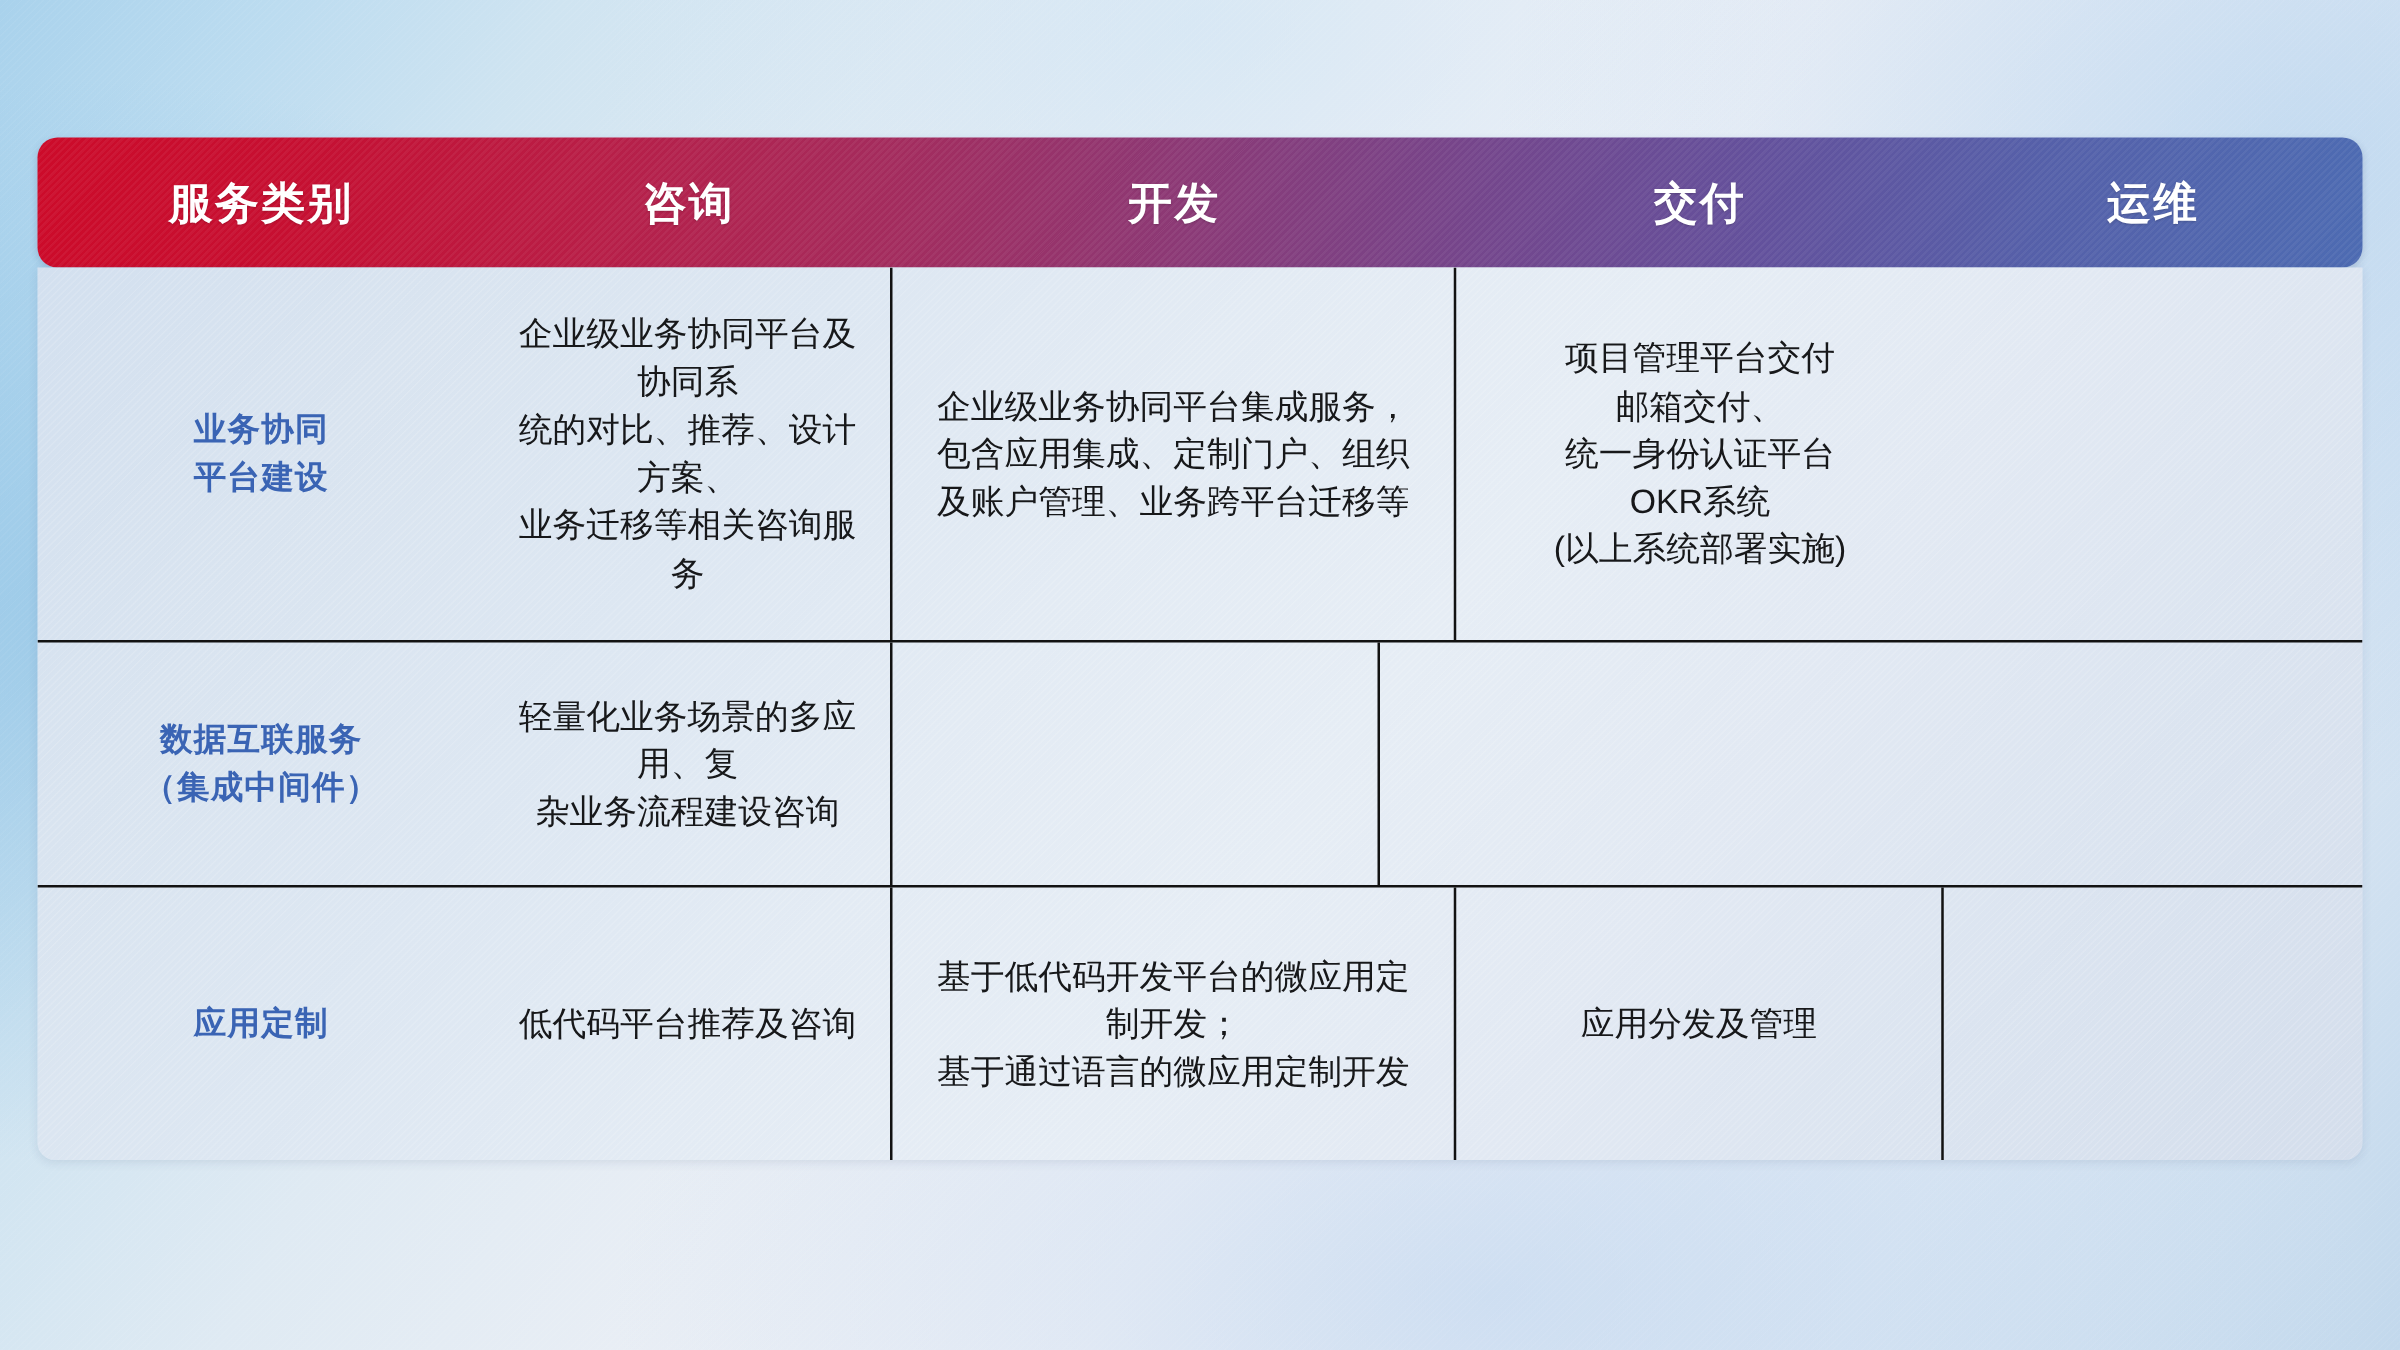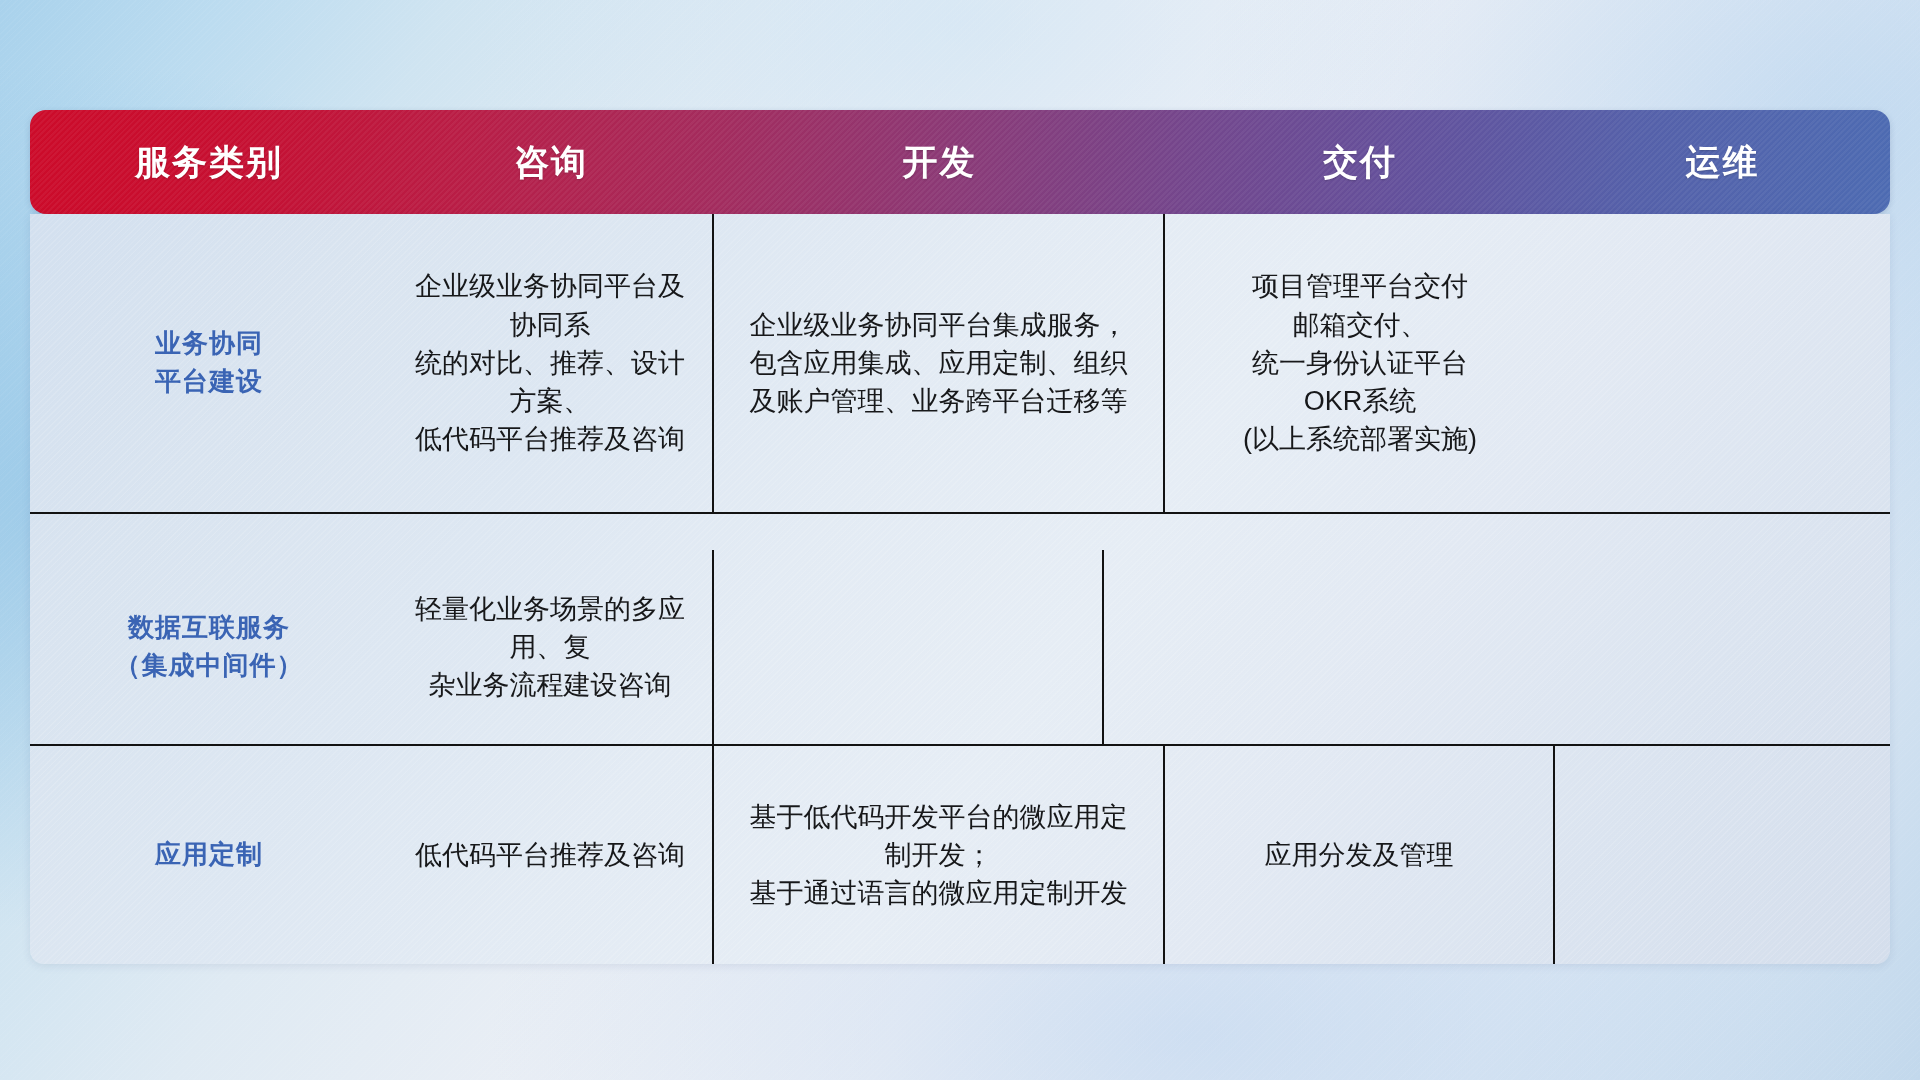--- a/index.html
+++ b/index.html
@@ -159,21 +159,21 @@
   }
 
   
   .c0 { width: 358px; }
   .c1 { width: 326px; }
   .c2 { width: 451px; justify-content: center; }
   .c3 { width: 390px; }
   .c4 { width: 335px; }
 
   .r0 { height: 298px; }
-  .r1 { height: 194px; margin-top: 36px; }
+  .r1 { height: 194px; }
   .r2 { height: 218px; }
 </style>
 </head>
 <body>
 
 <div id="stage">
 
   <div id="table-card">
 
     <div class="thead">
@@ -194,23 +194,23 @@
       </div>
     </div>
 
     <div class="tbody">
 
       <div class="tr r0">
         <div class="td cat c0">业务协同
 平台建设</div>
         <div class="td c1">企业级业务协同平台及协同系
 统的对比、推荐、设计方案、
-低代码平台推荐及咨询</div>
+业务迁移等相关咨询服务</div>
         <div class="td c2">企业级业务协同平台集成服务，
-包含应用集成、应用定制、组织
+包含应用集成、定制门户、组织
 及账户管理、业务跨平台迁移等</div>
         <div class="td c3">项目管理平台交付
 邮箱交付、
 统一身份认证平台
 OKR系统
 (以上系统部署实施)</div>
       </div>
 
       <div class="tr r1">
         <div class="td cat c0">数据互联服务

